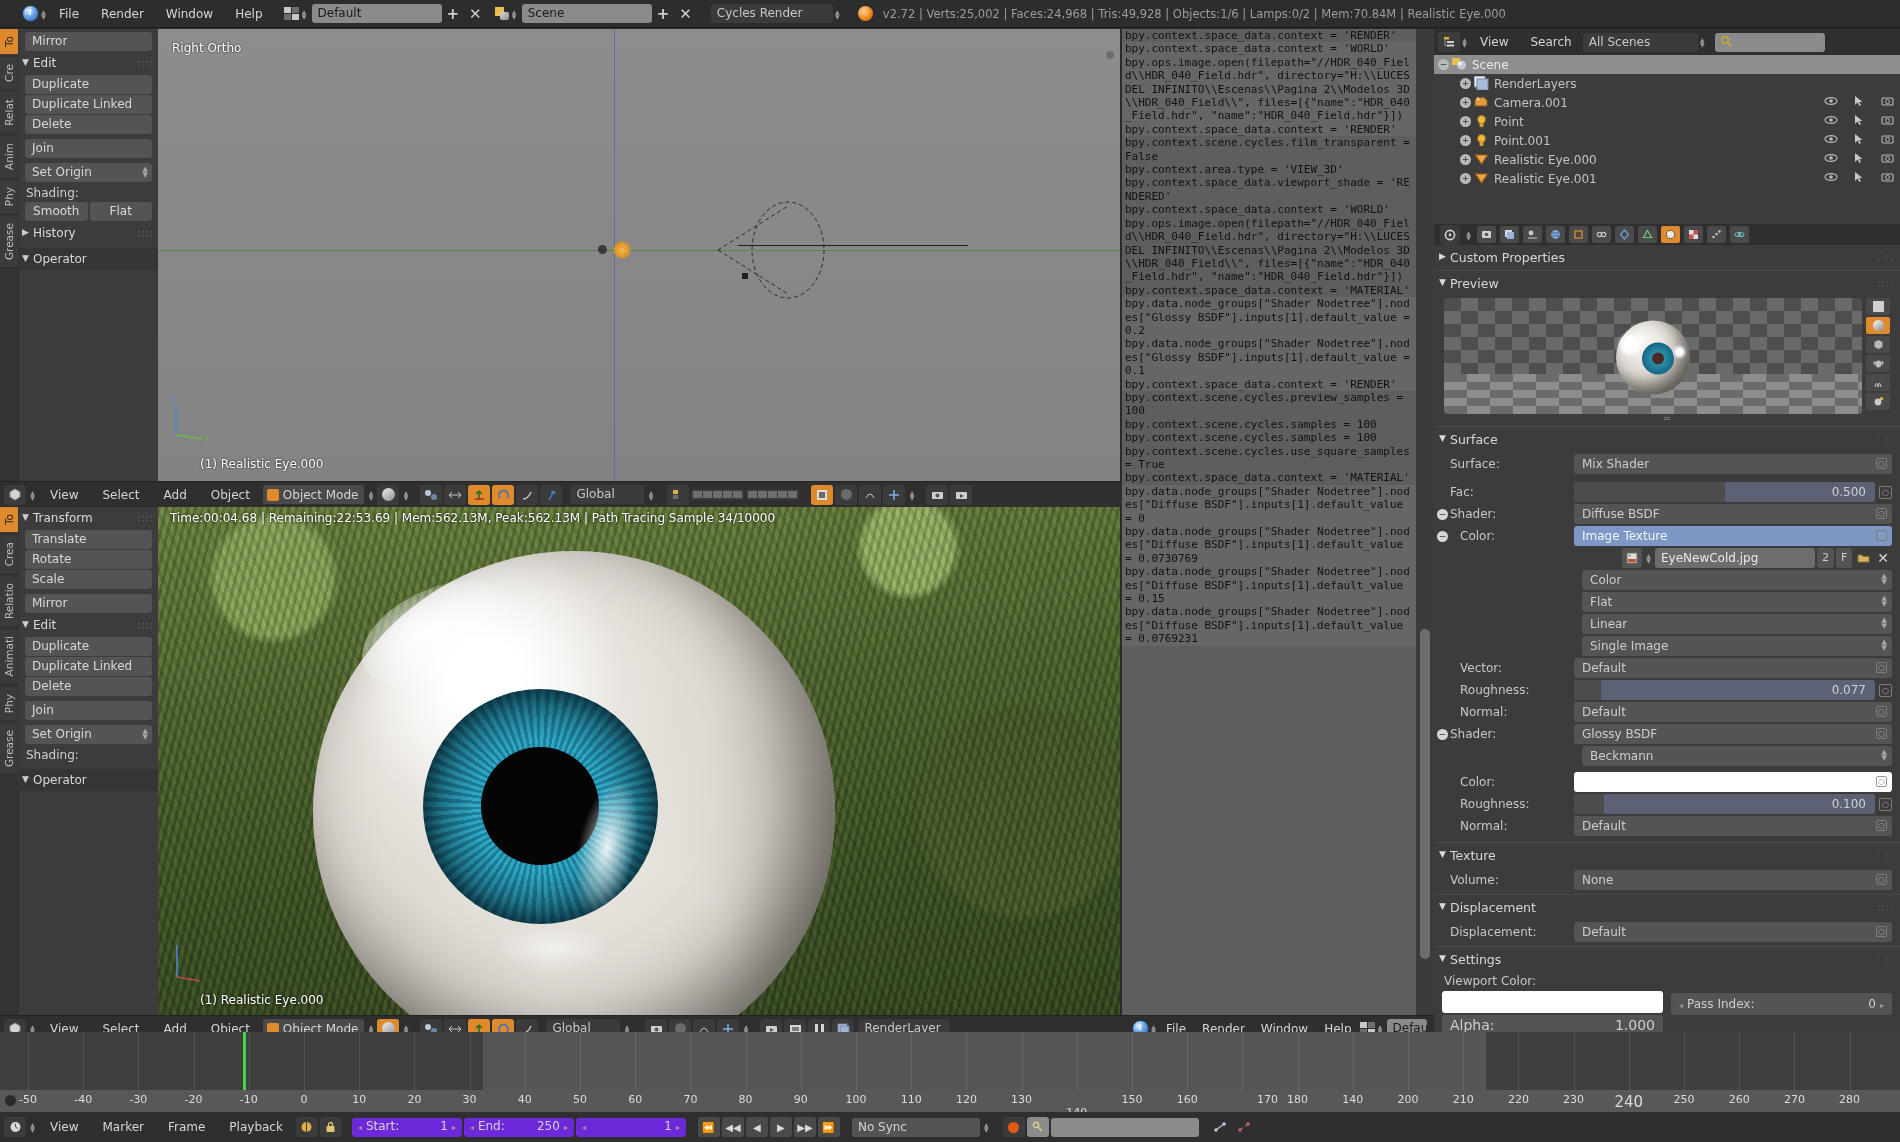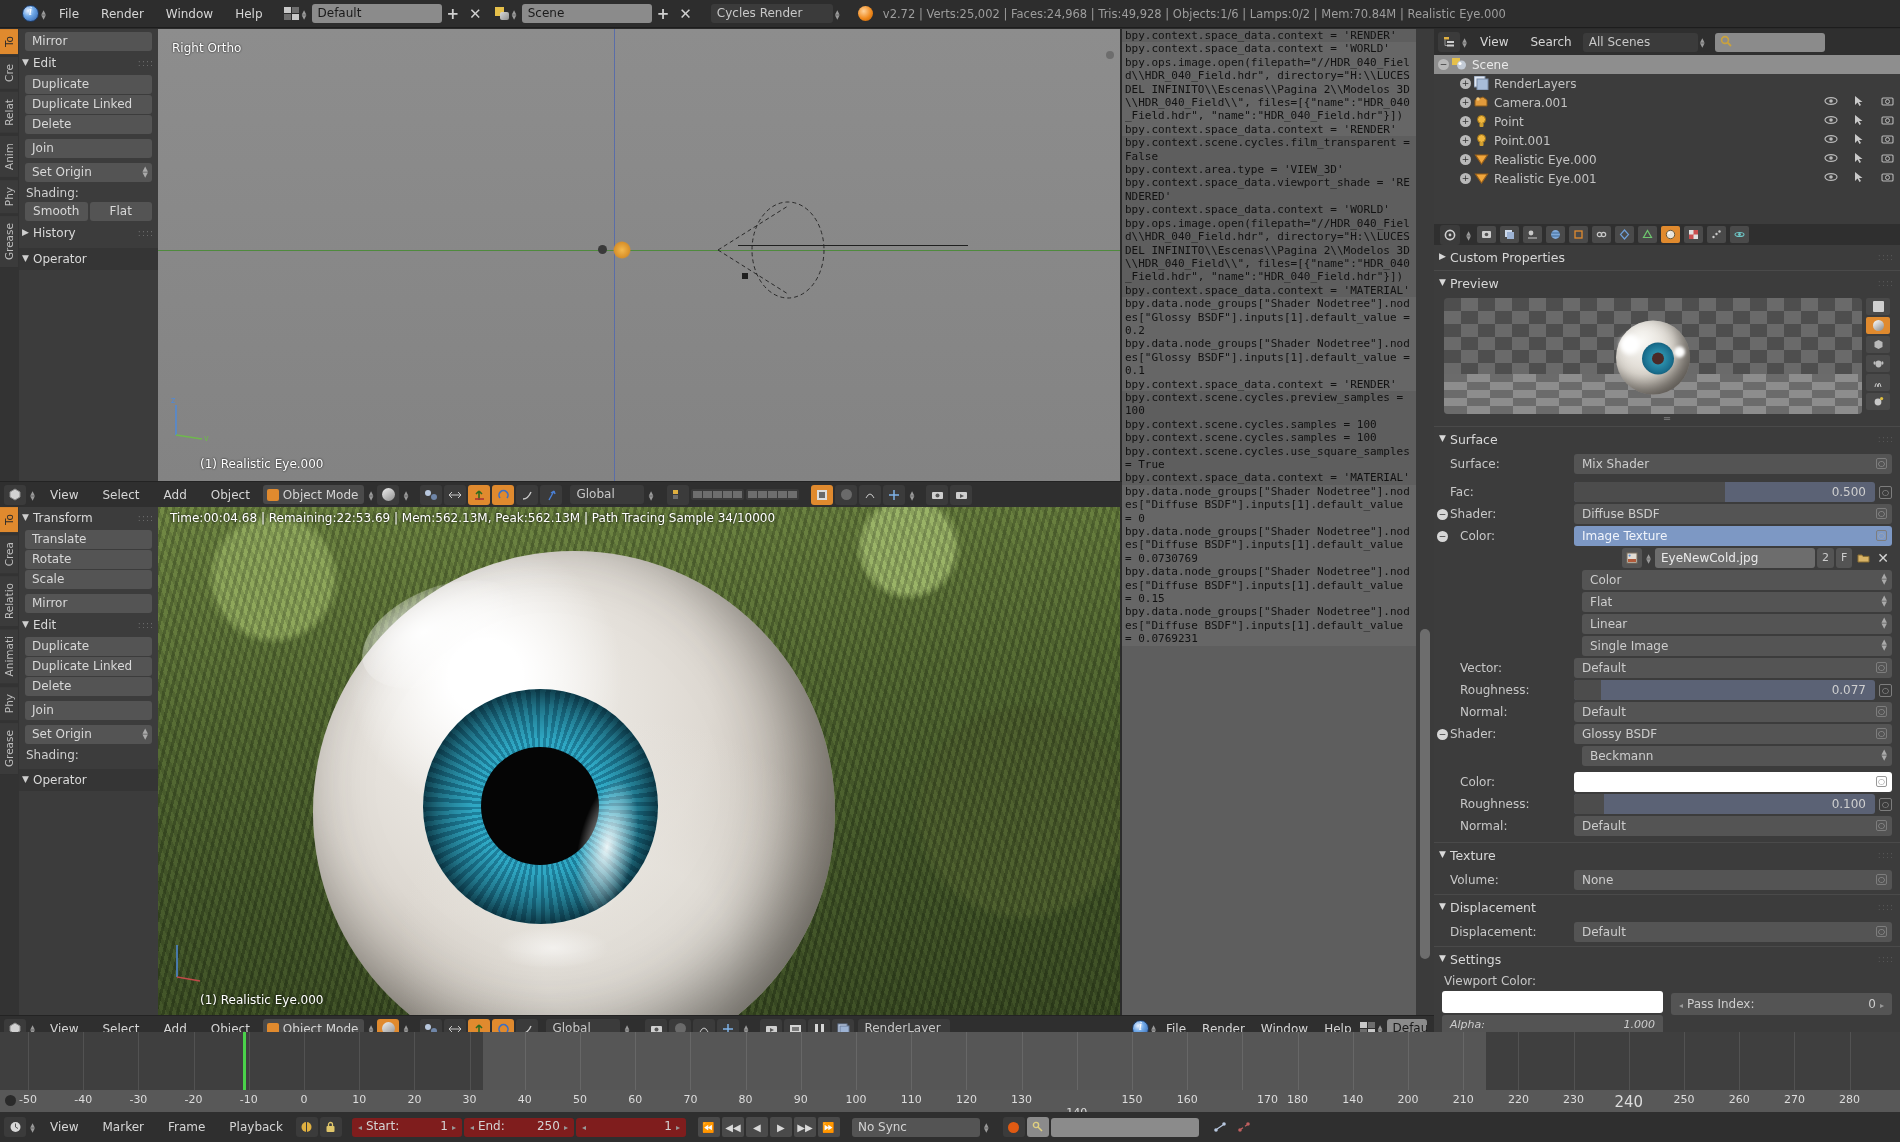--- a/index.html
+++ b/index.html
@@ -129,21 +129,21 @@
   .dot-ico { width:13px; height:13px; border-radius:50%; background:linear-gradient(145deg,#efefef,#8f8f8f); flex:none; }
   .sqrow { display:flex; gap:1px; background:#3a3a3a; padding:2px; border-radius:2px; }
   .sqrow i { width:9px; height:7px; background:#6e6e6e; display:block; }
 
   
   #timeline { position:absolute; left:0; top:1032px; width:1900px; height:80px; background:#4a4a4a; }
   #tl-ticks { position:absolute; left:0; bottom:0; width:1900px; height:22px; background:#585858;
      color:#d8d8d8; font-size:11px; }
   #tl-bottom { position:absolute; left:0; top:1112px; width:1900px; height:30px; background:#2f2f2f;
      display:flex; align-items:center; padding-left:4px; gap:2px; }
-  .tlfield { background:#7f1d1d; border-radius:3px; height:19px; line-height:19px; font-size:12px;
+  .tlfield { background:#6d28d9; border-radius:3px; height:19px; line-height:19px; font-size:12px;
      color:#d4d4d4; padding:0 6px; display:flex; align-items:center; justify-content:space-between;
      min-width:88px; }
   .arrowL::before{content:"\25C2"; color:#9a9a9a; font-size:8px; margin-right:4px;}
   .arrowR::after{content:"\25B8"; color:#9a9a9a; font-size:8px; margin-left:4px;}
   .play { width:22px; height:20px; background:#4a4a4a; color:#d9d9d9; display:flex;
      align-items:center; justify-content:center; font-size:10px; border-radius:2px; }
 </style>
 </head>
 <body>
 
@@ -1112,21 +1112,21 @@
     <div style="border-top:1px solid #4a4a4a;margin-top:4px"></div>
     <div class="sect">
       <span class="tri">▼</span>
       <span>Settings</span>
       <span class="grip">::::</span>
     </div>
     <div style="display:flex;gap:8px;padding:0 8px;">
       <div style="flex:1">
         <div style="font-size:12px;color:#c7c7c7;padding:2px 0 3px 2px;">Viewport Color:</div>
         <div id="vpcolor-swatch" style="height:22px;border-radius:3px;background:#fff;"></div>
-        <div style="margin-top:2px;background:#545454;height:20px;line-height:20px;border-radius:3px;display:flex;justify-content:space-between;padding:0 8px;font-size:11px;color:#cdcdcd;font-style:italic;">
+        <div style="margin-top:2px;background:#545454;height:20px;line-height:20px;border-radius:3px;display:flex;justify-content:space-between;padding:0 8px;font-size:14px;color:#cdcdcd;">
           <span>Alpha:</span>
           <span>1.000</span>
         </div>
         <div style="font-size:12px;color:#c7c7c7;padding:8px 0 2px 2px;">Surface:</div>
       </div>
       <div style="flex:1">
         <div style="margin-top:21px;background:#545454;height:22px;line-height:22px;border-radius:3px;display:flex;justify-content:space-between;padding:0 8px;font-size:12px;color:#cdcdcd;">
           <span class="arrowL">Pass Index:</span>
           <span class="arrowR">0</span>
         </div>

